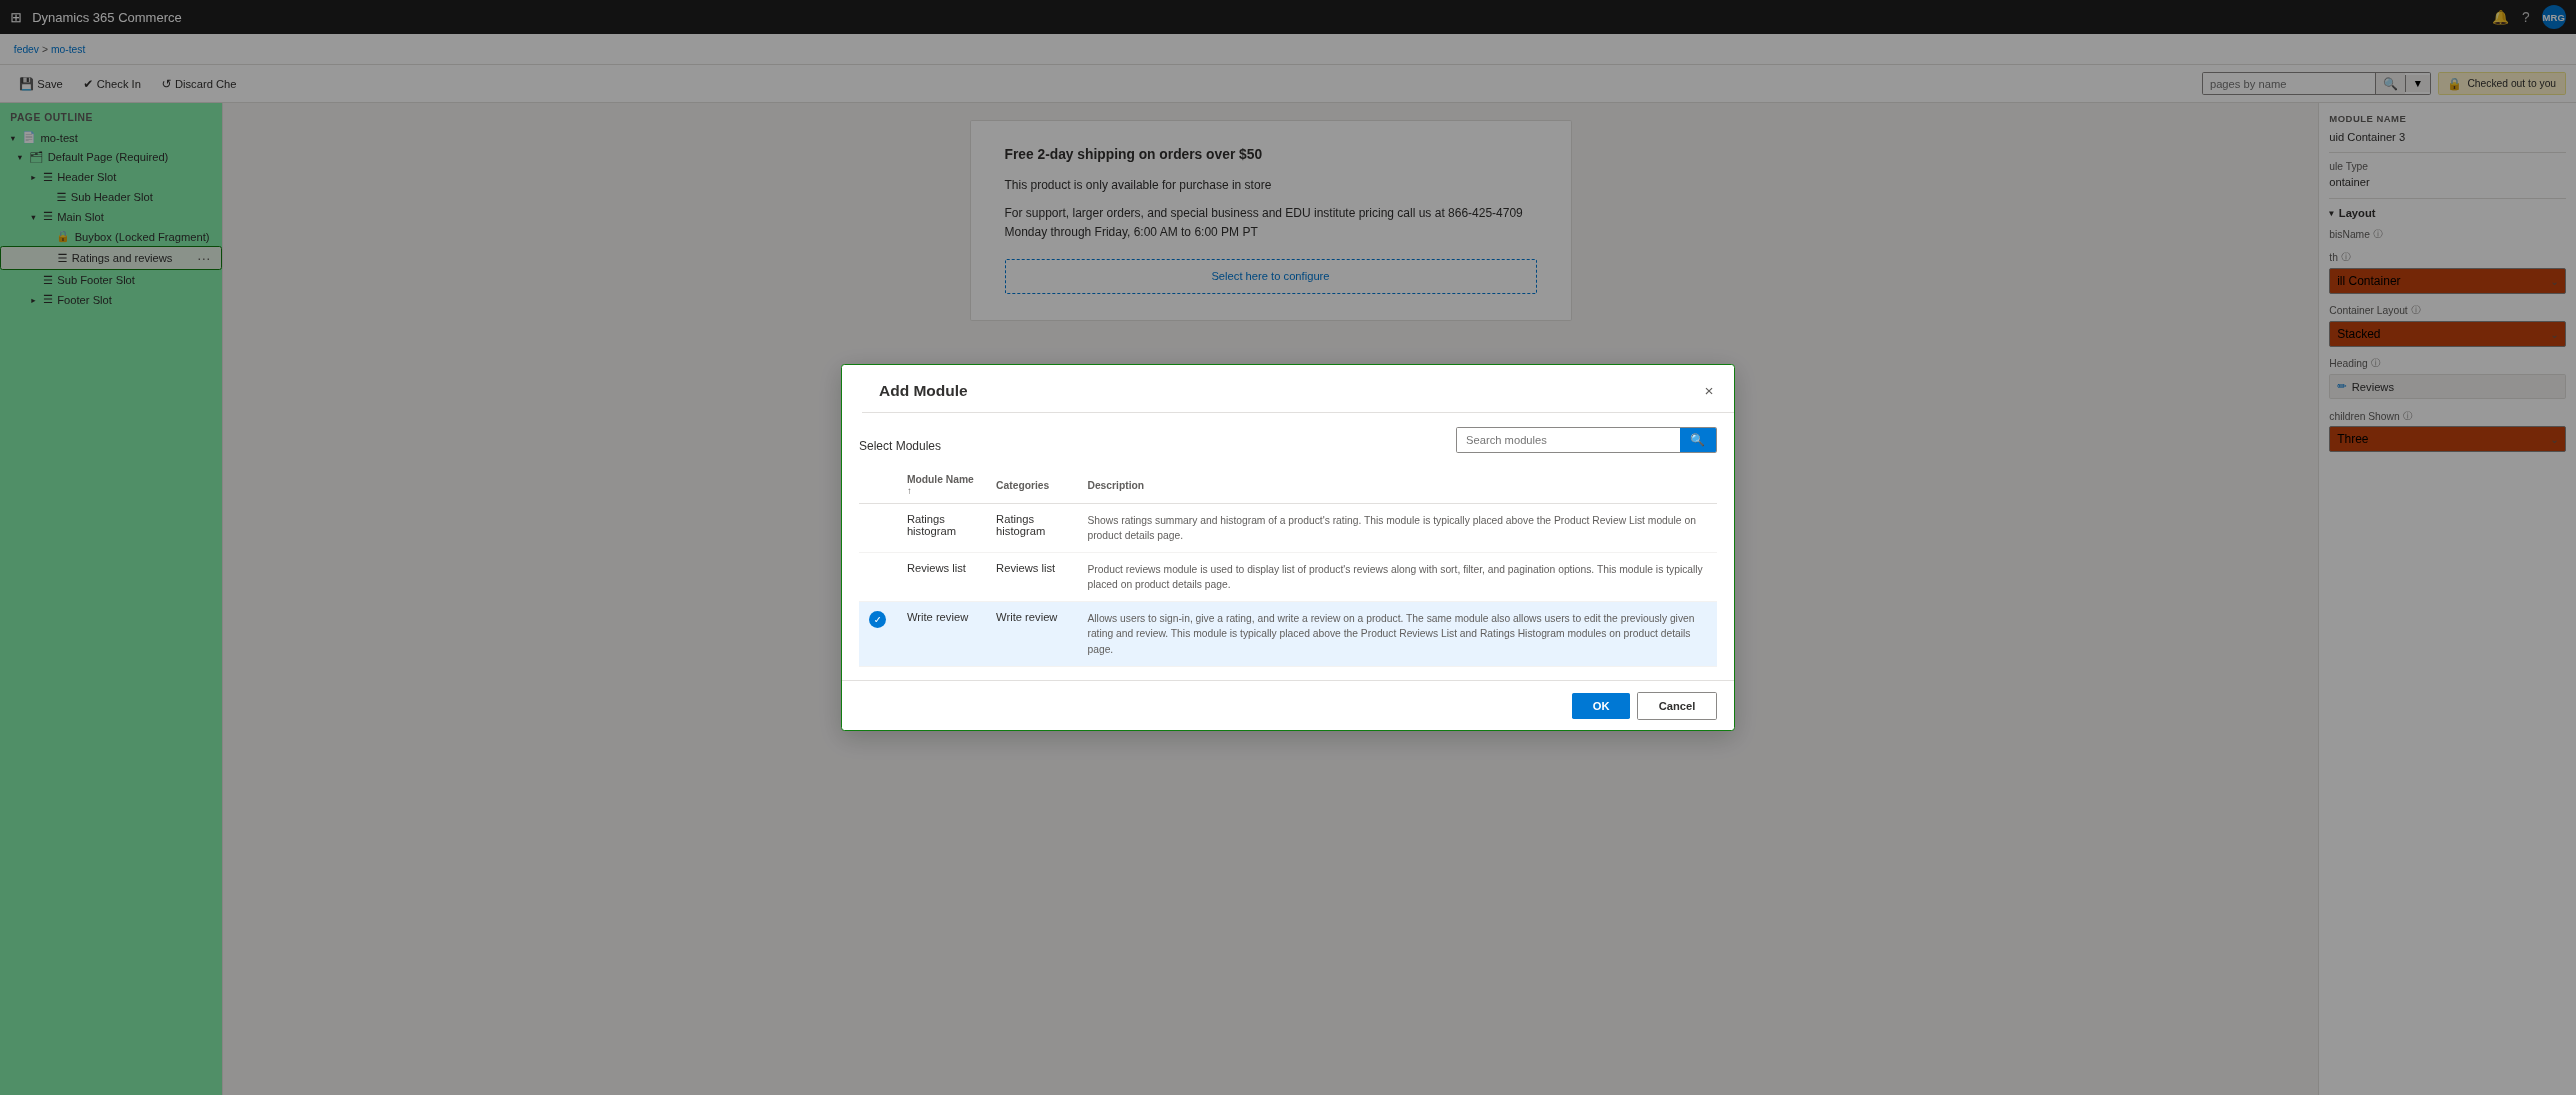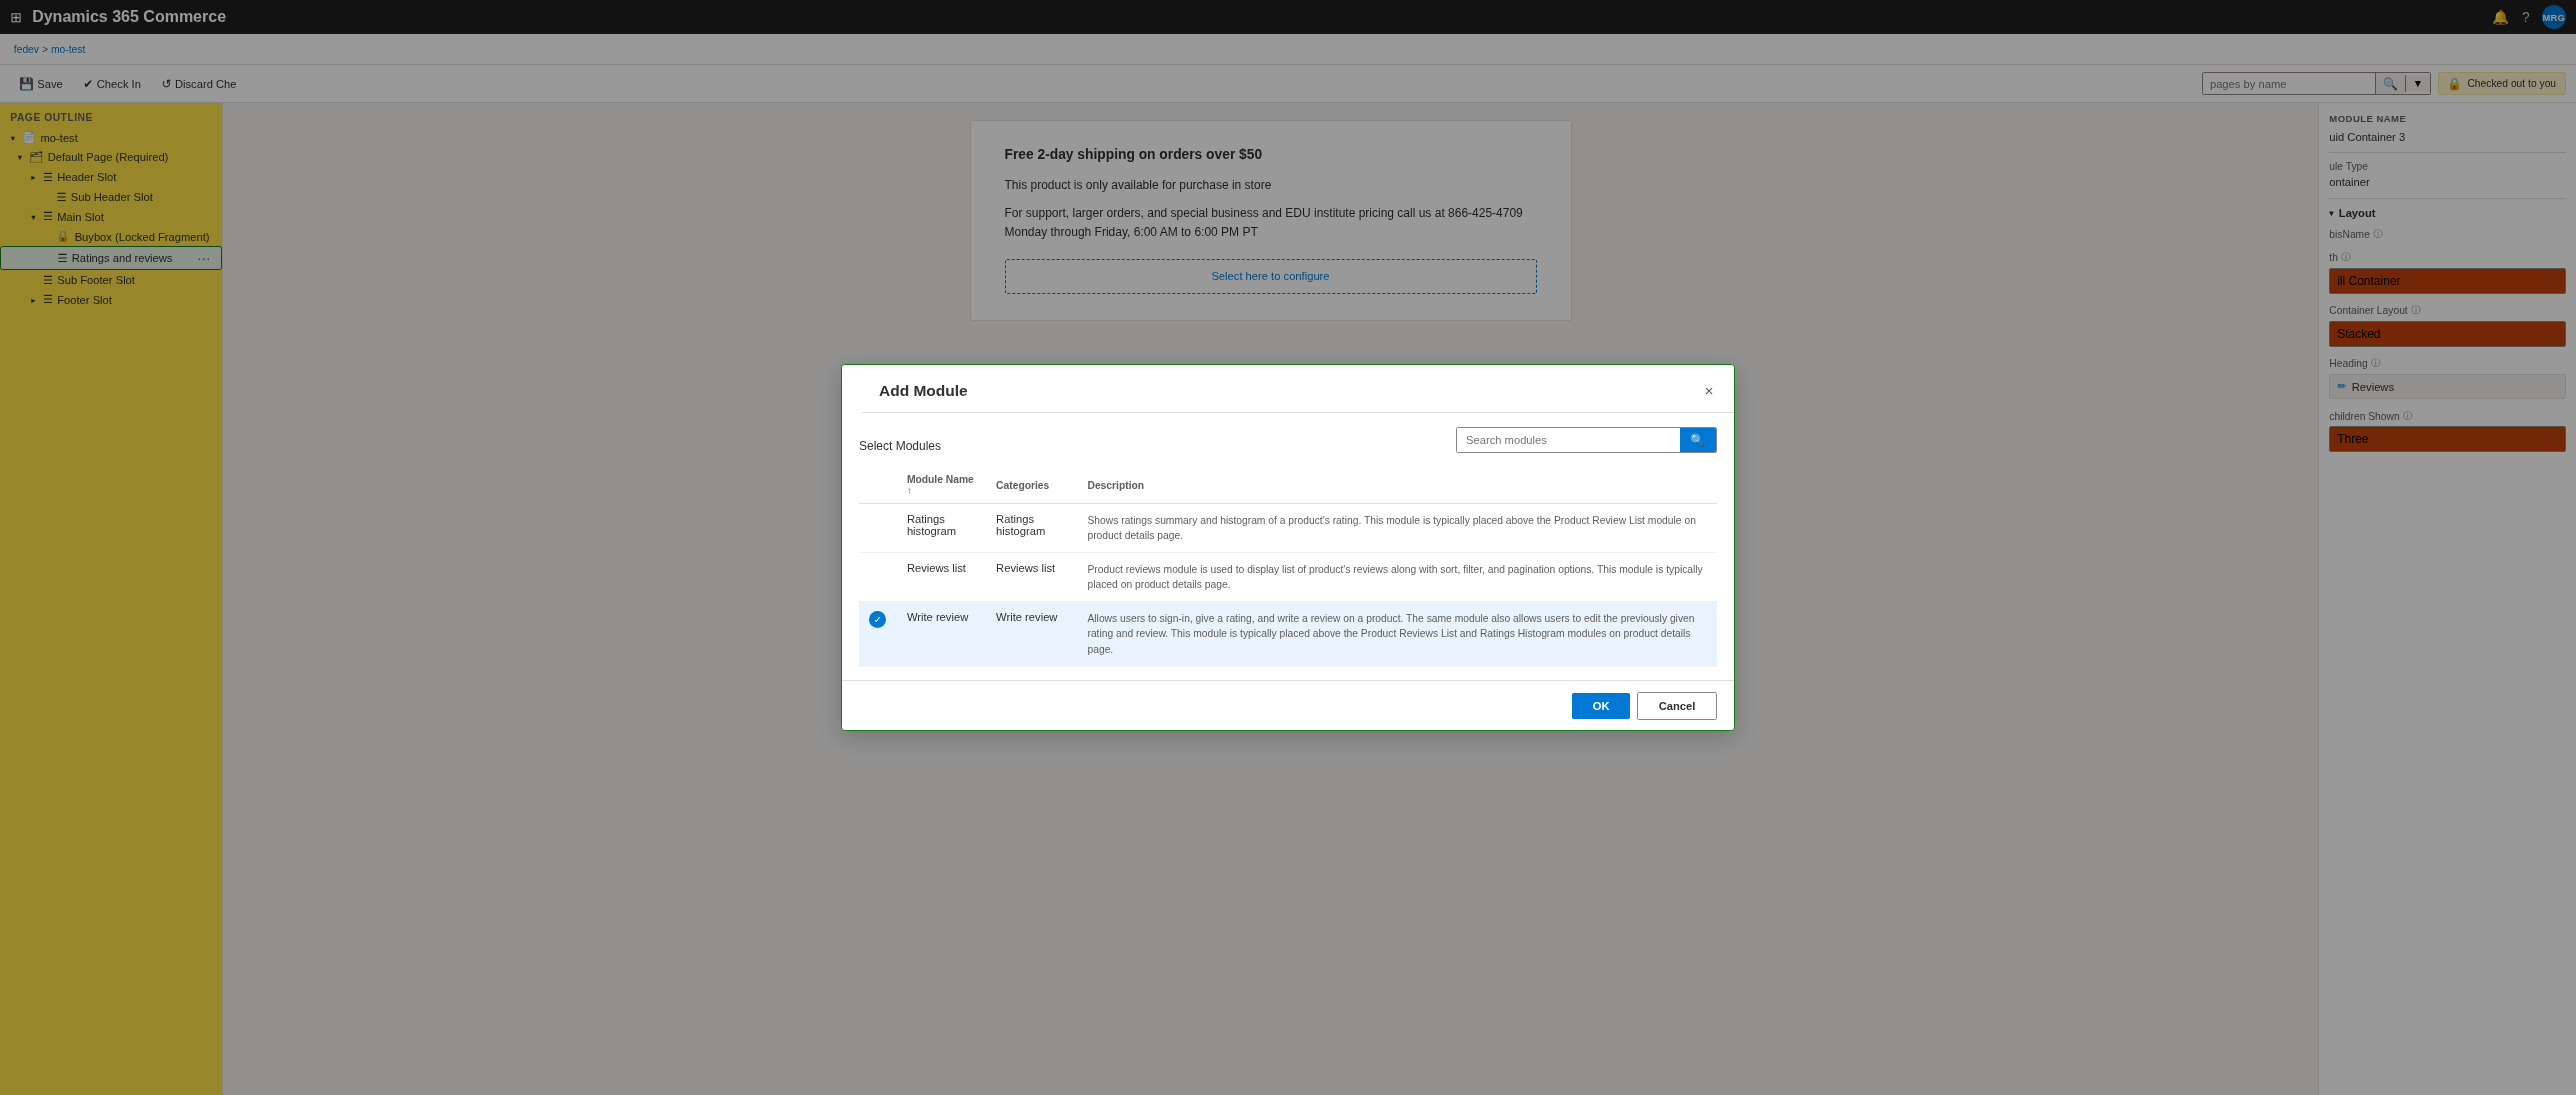--- a/index.html
+++ b/index.html
@@ -8,21 +8,21 @@
     
     .top-nav {
       background: #1e1e1e;
       height: 34px;
       display: flex;
       align-items: center;
       padding: 0 10.3px;
       gap: 10.3px;
     }
     .top-nav-grid-icon { color: #fff; font-size: 13.8px; cursor: pointer; }
-    .top-nav-title { color: #fff; font-size: 16px; font-weight: 700; flex: 1; }
+    .top-nav-title { color: #fff; font-size: 13px; font-weight: 400; flex: 1; }
     .top-nav-icons { display: flex; align-items: center; gap: 12px; }
     .top-nav-icon { color: #ccc; font-size: 13.8px; cursor: pointer; }
     .top-nav-avatar { width: 24px; height: 24px; background: #0078d4; border-radius: 50%; display: flex; align-items: center; justify-content: center; color: #fff; font-size: 9.5px; font-weight: 600; cursor: pointer; }
 
     
     .breadcrumb-bar {
       background: #fff;
       height: 31px;
       display: flex;
       align-items: center;
@@ -79,21 +79,21 @@
 
     
     .main-layout {
       display: flex;
       height: calc(100vh - 103px);
     }
 
     
     .left-sidebar {
       width: 223px;
-      background: #fde047;
+      background: #86efac;
       border-right: 0.9px solid #e1dfdd;
       overflow-y: auto;
       flex-shrink: 0;
     }
     .sidebar-header {
       padding: 8.6px 10.3px 5.2px;
       font-size: 10.3px; font-weight: 600; color: #605e5c;
       text-transform: uppercase; letter-spacing: 0.05em;
     }
     .tree-item {

